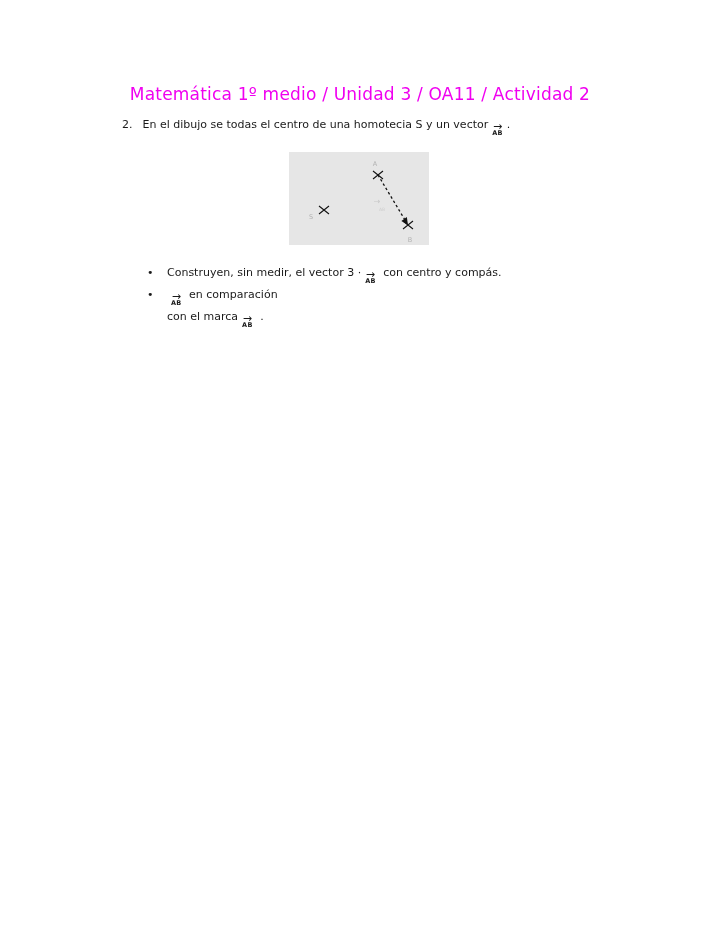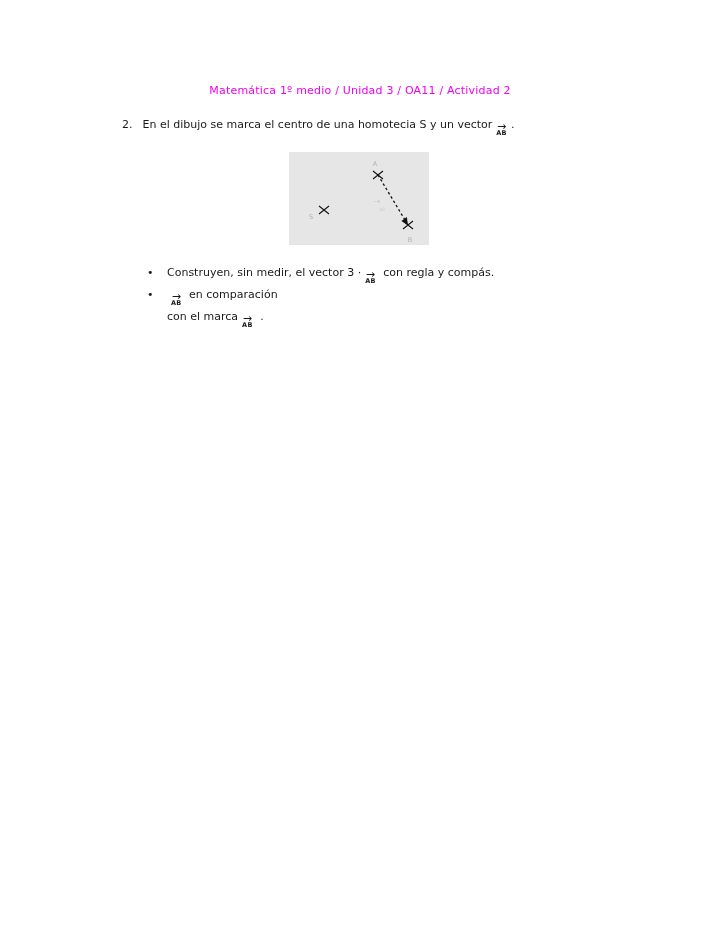--- a/index.html
+++ b/index.html
@@ -13,21 +13,21 @@
     color: #1a1a1a;
     overflow: hidden;
   }
 
   .doc-title {
     position: absolute;
     top: 84px;
     left: 0;
     width: 720px;
     text-align: center;
-    font-size: 11px;
+    font-size: 17px;
     letter-spacing: 0.2px;
     color: #f000f0;
     white-space: nowrap;
   }
 
   .problem-line {
     position: absolute;
     top: 118px;
     left: 122px;
     font-size: 11px;
@@ -81,21 +81,21 @@
   .bullet-cont { padding-left: 20px; }
   .seg { white-space: pre; }
 </style>
 </head>
 <body>
 
 <div class="doc-title">Matemática 1º medio / Unidad 3 / OA11 / Actividad 2</div>
 
 <div class="problem-line">
   <span class="problem-number">2.</span>
-  <span class="seg">En el dibujo se marca el centro de una homotecia S y un vector</span>
+  <span class="seg">En el dibujo se todas el centro de una homotecia S y un vector</span>
   <span class="vec">
     <span class="vec-arrow">→</span>
     <span class="vec-label">AB</span>
   </span>
   <span class="seg">.</span>
 </div>
 
 <div class="figure-box">
   <svg viewBox="0 0 140 93" xmlns="http://www.w3.org/2000/svg">
 
@@ -120,21 +120,21 @@
 
 <div class="bullets">
 
   <div class="bullet-line">
     <span class="bullet-marker">•</span>
     <span class="seg">Construyen, sin medir, el vector 3 ·</span>
     <span class="vec">
       <span class="vec-arrow">→</span>
       <span class="vec-label">AB</span>
     </span>
-    <span class="seg"> con regla y compás.</span>
+    <span class="seg"> con centro y compás.</span>
   </div>
 
   <div class="bullet-line">
     <span class="bullet-marker">•</span>
     <span class="vec">
       <span class="vec-arrow">→</span>
       <span class="vec-label">AB</span>
     </span>
     <span class="seg"> en comparación</span>
   </div>

